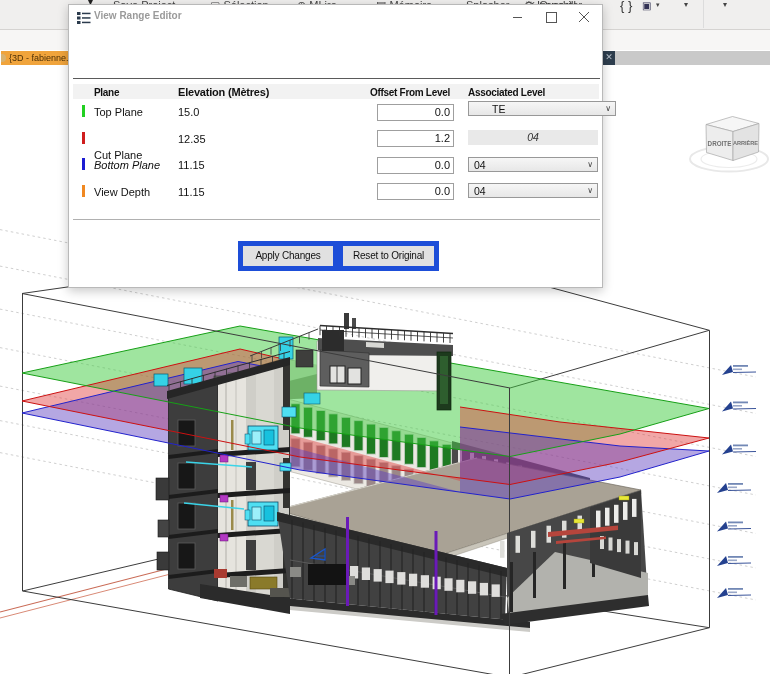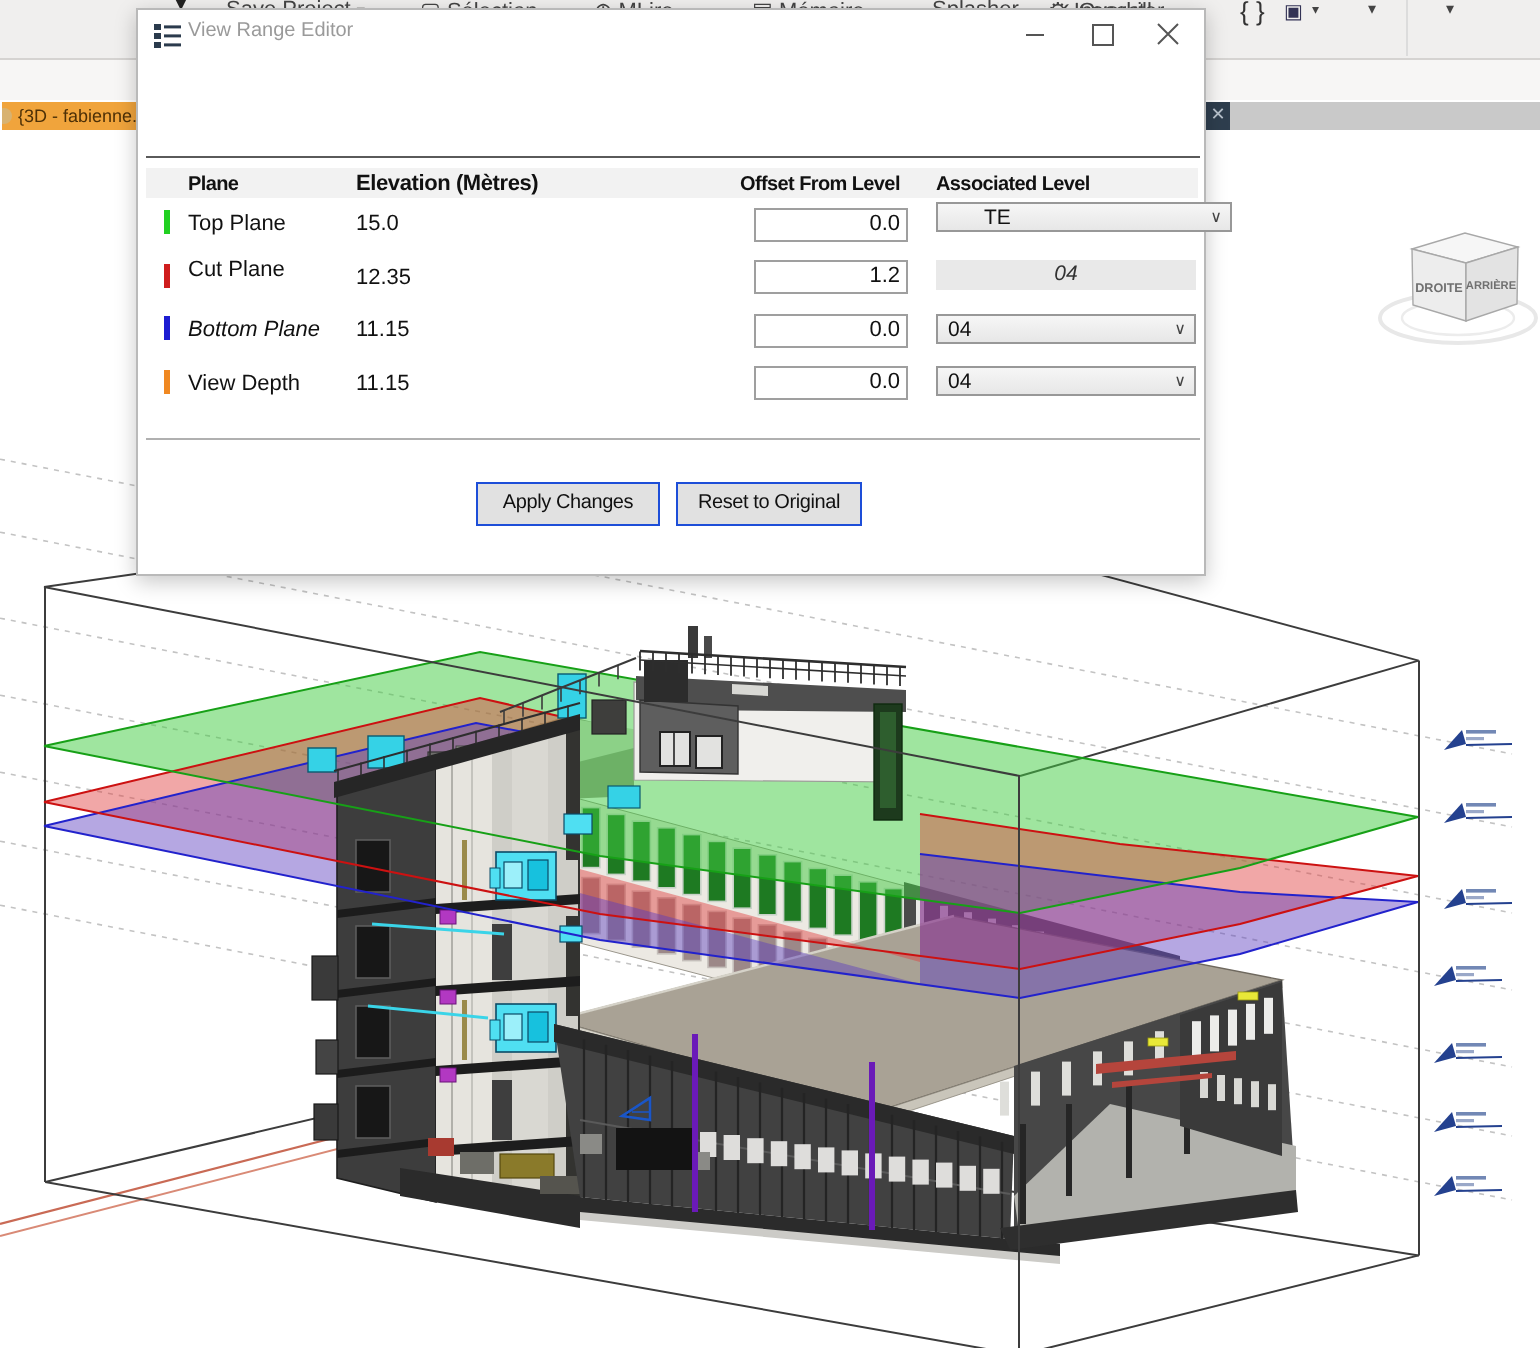--- a/index.html
+++ b/index.html
@@ -10,33 +10,33 @@
   .rtxt{position:absolute;top:-1px;font-size:11px;color:#444;white-space:nowrap;}
   .rlabel{position:absolute;top:20px;font-size:11px;color:#555;margin-top:32px;}
   #optbar{position:absolute;left:0;top:30px;width:770px;height:20px;background:#f7f6f5;}
   #tabbar{position:absolute;left:0;top:50px;width:770px;height:16px;background:#fff;}
   #tab-orange{position:absolute;left:1px;top:1px;width:67px;height:14px;background:#f0a43c;color:#4d3007;font-size:9px;line-height:14px;padding-left:8px;overflow:hidden;white-space:nowrap;}
   #tab-orange .circ{position:absolute;left:-3px;top:3px;width:8px;height:8px;border-radius:50%;background:#d8b270;}
   #tab-x{position:absolute;left:603px;top:1px;width:12px;height:14px;background:#2e3e4e;color:#b8c2cc;font-size:9px;line-height:13px;text-align:center;}
   #tab-gray{position:absolute;left:615px;top:1px;width:155px;height:14px;background:#c9c9c9;}
   
   #dlg{position:absolute;left:68px;top:4px;width:533px;height:282px;background:#fff;border:1px solid #b9b9b9;box-shadow:0 3px 10px rgba(0,0,0,0.22);}
-  #dlg .title{position:absolute;left:25px;top:5px;font-size:10px;color:#9a9a9a;}
+  #dlg .title{position:absolute;left:25px;top:5px;font-size:10px;color:#9a9a9a;font-weight:bold;}
   #dlg .ctl{position:absolute;color:#555;}
   #dlg .showing{position:absolute;left:9px;top:30px;font-size:10.5px;letter-spacing:-0.4px;color:#1c1c1c;line-height:15px;}
   
   #dlg .hdrband{position:absolute;left:4px;top:79px;width:526px;height:15px;background:#f2f2f2;}
   .hdr{position:absolute;font-size:10px;letter-spacing:-0.3px;font-weight:bold;color:#111;top:82px;}
   .rowlbl{position:absolute;font-size:11px;color:#111;}
   .cbar{position:absolute;width:3px;height:12px;}
   .inp{position:absolute;left:308px;width:70px;height:13px;border:1px solid #9f9f9f;background:#fff;font-family:"Liberation Sans",sans-serif;font-size:11px;color:#111;text-align:right;padding-right:3px;line-height:13px;box-sizing:content-box;}
   .cmb{position:absolute;left:399px;width:123px;height:13px;border:1px solid #989898;background:linear-gradient(#f6f6f6,#e7e7e7);font-size:10.5px;color:#111;padding-left:5px;line-height:14px;}
   .cmb .chev{position:absolute;right:4px;top:0px;font-size:8px;color:#444;}
   .dis{position:absolute;left:399px;width:130px;height:15px;background:#e9e9e9;font-size:10.5px;font-style:italic;color:#333;text-align:center;line-height:15px;}
-  .btn{position:absolute;top:236px;height:20px;background:#e1e1e1;border:1px solid #1d4ed8;font-size:10px;letter-spacing:-0.2px;color:#111;text-align:center;line-height:19px;}
+  .btn{position:absolute;top:236px;height:20px;background:#e1e1e1;border:5px solid #1d4ed8;font-size:10px;letter-spacing:-0.2px;color:#111;text-align:center;line-height:19px;}
 </style>
 </head>
 <body>
 <div id="stage">
 
   <svg id="cv" width="770" height="674" viewBox="0 0 770 674" style="position:absolute;left:0;top:0;">
   <line x1="0" y1="229.6" x2="756" y2="377.0" stroke="#c3c3c3" stroke-width="0.8" stroke-dasharray="2.5 3"></line>
   <line x1="0" y1="266.1" x2="756" y2="413.5" stroke="#c3c3c3" stroke-width="0.8" stroke-dasharray="2.5 3"></line>
   <line x1="0" y1="309.1" x2="756" y2="456.5" stroke="#c3c3c3" stroke-width="0.8" stroke-dasharray="2.5 3"></line>
   <line x1="0" y1="347.6" x2="756" y2="495.0" stroke="#c3c3c3" stroke-width="0.8" stroke-dasharray="2.5 3"></line>
@@ -385,21 +385,21 @@
     <span class="hdr" style="left:301px;">Offset From Level</span>
     <span class="hdr" style="left:399px;">Associated Level</span>
 
     <span class="cbar" style="left:13px;top:100px;background:#21d021;"></span>
     <span class="rowlbl" style="left:25px;top:101px;">Top Plane</span>
     <span class="rowlbl" style="left:109px;top:101px;">15.0</span>
     <input class="inp" style="top: 99px;" value="0.0" readonly="">
     <div class="cmb" style="top:96px;padding-left:23px;">TE<span class="chev">∨</span></div>
 
     <span class="cbar" style="left:13px;top:127px;background:#cf1d1d;"></span>
-    <span class="rowlbl" style="left:25px;top:124px;">Cut Plane</span>
+    <span class="rowlbl" style="left:25px;top:144px;">Cut Plane</span>
     <span class="rowlbl" style="left:109px;top:128px;">12.35</span>
     <input class="inp" style="top: 125px;" value="1.2" readonly="">
     <div class="dis" style="top:125px;">04</div>
 
     <span class="cbar" style="left:13px;top:153px;background:#1d1dd2;"></span>
     <span class="rowlbl" style="left:25px;top:154px;font-style:italic;">Bottom Plane</span>
     <span class="rowlbl" style="left:109px;top:154px;">11.15</span>
     <input class="inp" style="top: 152px;" value="0.0" readonly="">
     <div class="cmb" style="top:152px;">04<span class="chev">∨</span></div>
 

